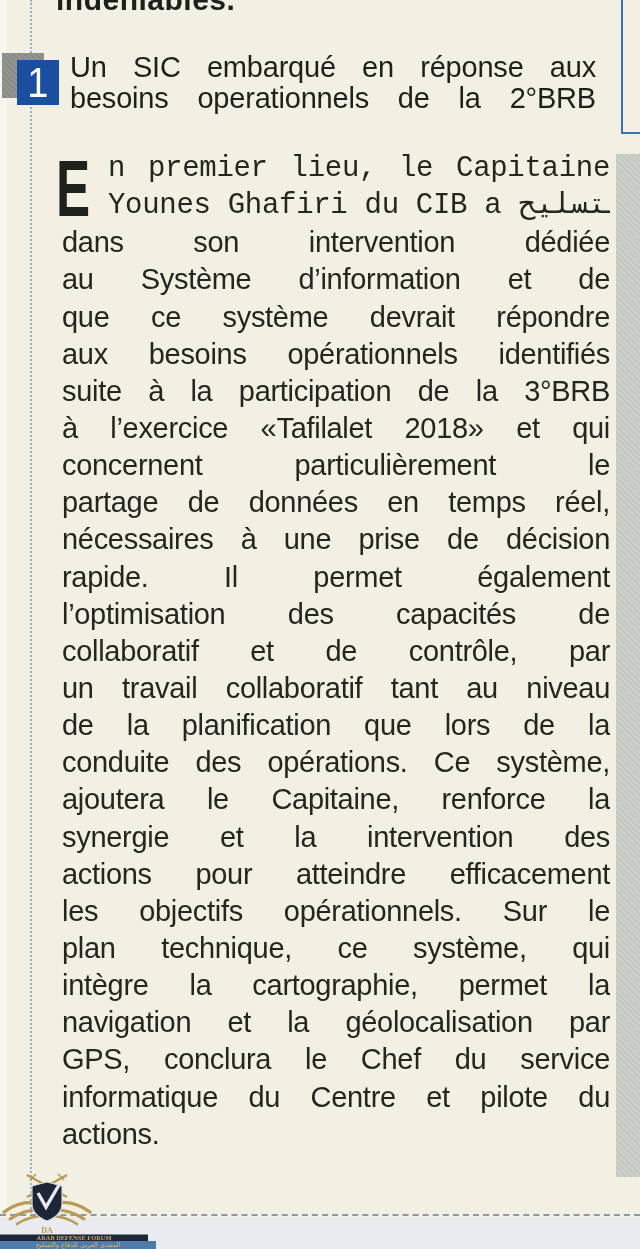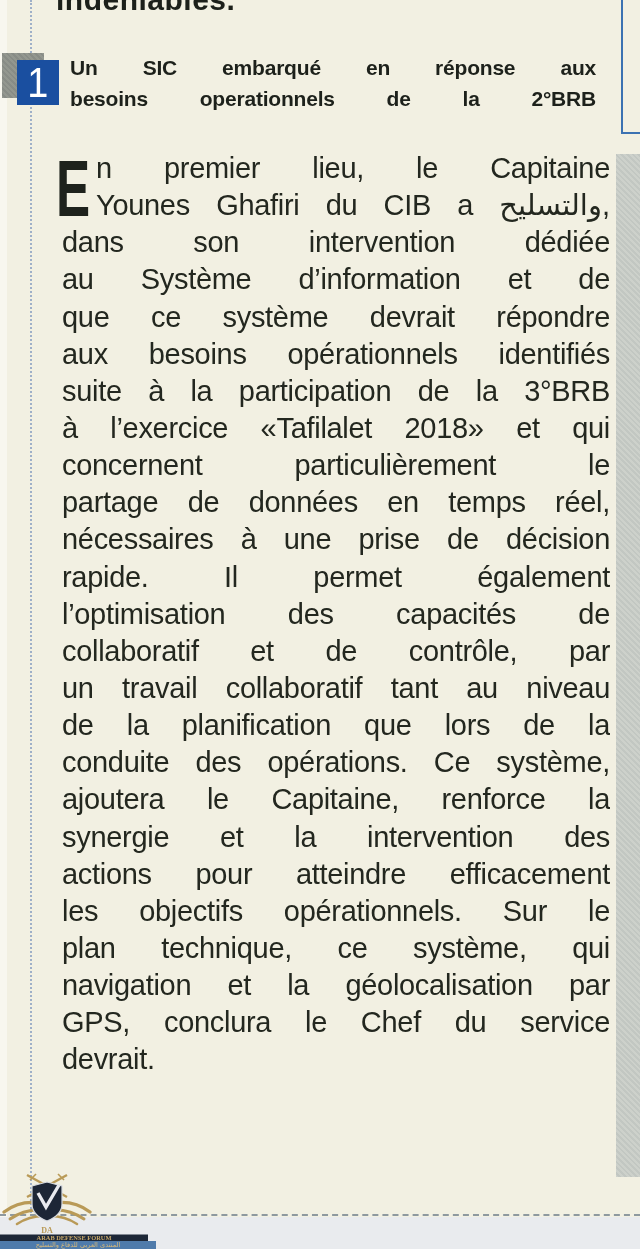--- a/index.html
+++ b/index.html
@@ -43,38 +43,38 @@
     background:var(--badge-blue);
     display:flex;align-items:center;justify-content:center;
   }
   .badge span{
     color:#ffffff;font-size:42px;line-height:1;font-weight:400;
     transform:scaleX(.9);
   }
   
   .heading{
     position:absolute;left:70px;top:52px;width:526px;
-    font-weight:700;font-size:21px;line-height:31px;
+    font-weight:400;font-size:29px;line-height:31px;
     color:#1d211b;letter-spacing:-.2px;
   }
   .heading .hline{
     white-space:nowrap;overflow:hidden;
     text-align:justify;text-align-last:justify;
   }
   
   .body-block{
     position:absolute;left:62px;top:150px;width:548px;
     font-size:29px;letter-spacing:-.3px;color:#23271f;
   }
   .line{
     height:37.15px;line-height:37.15px;
     white-space:nowrap;overflow:hidden;
   }
   .jl{text-align:justify;text-align-last:justify;}
-  .indent{margin-left:34px;}
+  .indent{margin-left:46px;font-family:Liberation Mono, monospace;}
   .dropcap{
     position:absolute;left:-6px;top:-1px;
     font-size:80px;line-height:80px;font-weight:700;
     transform:scaleX(.64);transform-origin:0 80%;
     color:#1e221c;
   }
   .dc-wrap{position:relative;}
   
   .right-frame-corner{
     position:absolute;left:621px;top:-4px;width:19px;height:138px;
@@ -139,24 +139,26 @@
         <div class="line jl">l’optimisation des capacités de</div>
         <div class="line jl">collaboratif et de contrôle, par</div>
         <div class="line jl">un travail collaboratif tant au niveau</div>
         <div class="line jl">de la planification que lors de la</div>
         <div class="line jl">conduite des opérations. Ce système,</div>
         <div class="line jl">ajoutera le Capitaine, renforce la</div>
         <div class="line jl">synergie et la intervention des</div>
         <div class="line jl">actions pour atteindre efficacement</div>
         <div class="line jl">les objectifs opérationnels. Sur le</div>
         <div class="line jl">plan technique, ce système, qui</div>
+        <div class="line jl">intègre la cartographie, permet la</div>
         <div class="line jl">navigation et la géolocalisation par</div>
         <div class="line jl">GPS, conclura le Chef du service</div>
+        <div class="line jl">informatique du Centre et pilote du</div>
       </div>
-    <div class="line">devrait.</div>
+    <div class="line">actions.</div>
   </div>
 
   <div class="right-frame-corner"></div>
   <div class="right-scan-strip"></div>
 
   <div class="bottom-rule"></div>
   <div class="bottom-strip"></div>
 
   <svg class="watermark" viewBox="0 0 162 85" xmlns="http://www.w3.org/2000/svg">
 

